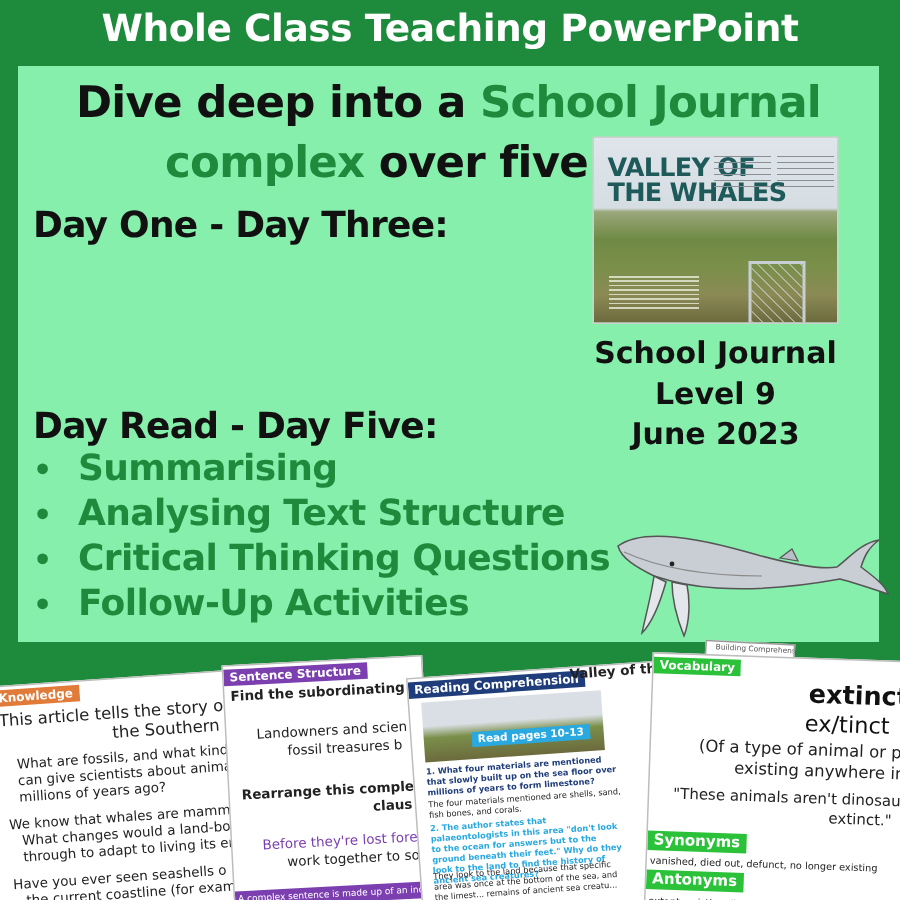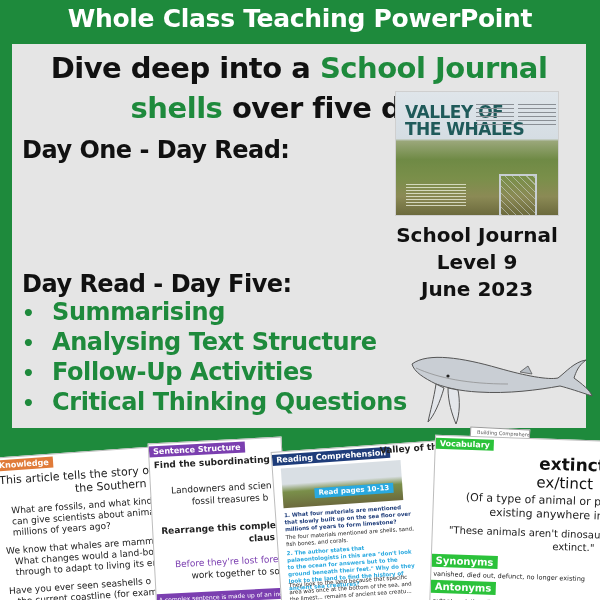--- a/index.html
+++ b/index.html
@@ -5,21 +5,21 @@
   * { box-sizing: border-box; margin: 0; padding: 0; }
   html, body { width: 600px; height: 600px; overflow: hidden; background: #ffffff; }
   body { font-family: "DejaVu Sans", sans-serif; position: relative; }
 
   .frame { position: absolute; left: 0; top: 0; width: 600px; height: 600px; background: #1e8a3c; }
   .header-title {
     position: absolute; left: 0; top: 4px; width: 600px; text-align: center;
     color: #ffffff; font-weight: bold; font-size: 25px; letter-spacing: -0.3px;
   }
   .inner {
-    position: absolute; left: 12px; top: 44px; width: 574px; height: 384px; background: #e5e5e5;
+    position: absolute; left: 12px; top: 44px; width: 574px; height: 384px; background: #86efac;
   }
   .headline {
     position: absolute; left: 0; top: 4px; width: 574px; text-align: center;
     font-weight: bold; font-size: 29px; line-height: 40px; color: #111111; letter-spacing: -0.5px;
   }
   .headline .green { color: #1e8a3c; }
 
   .section { position: absolute; left: 10px; }
   .section-heading { font-weight: bold; font-size: 24px; line-height: 28px; color: #111; letter-spacing: -0.5px; }
   .bullet-list { list-style: none; }
@@ -58,35 +58,35 @@
 
 <div class="frame"></div>
 <div class="header-title">Whole Class Teaching PowerPoint</div>
 
 <div class="inner">
   <div class="headline">
     <div>
       <span>Dive deep into a </span><span class="green">School Journal</span>
     </div>
     <div>
-      <span class="green">shells</span><span> over five days!</span>
+      <span class="green">complex</span><span> over five days!</span>
     </div>
   </div>
 
   <div class="section" style="top:92px;">
-    <div class="section-heading">Day One - Day Read:</div>
+    <div class="section-heading">Day One - Day Three:</div>
     </div>
 
   <div class="section" style="top:226px;">
     <div class="section-heading">Day Read - Day Five:</div>
     <ul class="bullet-list">
       <li><span class="dot">•</span><span>Summarising</span></li>
       <li><span class="dot">•</span><span>Analysing Text Structure</span></li>
+      <li><span class="dot">•</span><span>Critical Thinking Questions</span></li>
       <li><span class="dot">•</span><span>Follow-Up Activities</span></li>
-      <li><span class="dot">•</span><span>Critical Thinking Questions</span></li>
     </ul>
   </div>
 </div>
 
 <div class="cover">
   <div class="cover-title">
     <div>VALLEY OF</div>
     <div>THE WHALES</div>
   </div>
   <div class="cover-col" style="left:80px;"></div>

